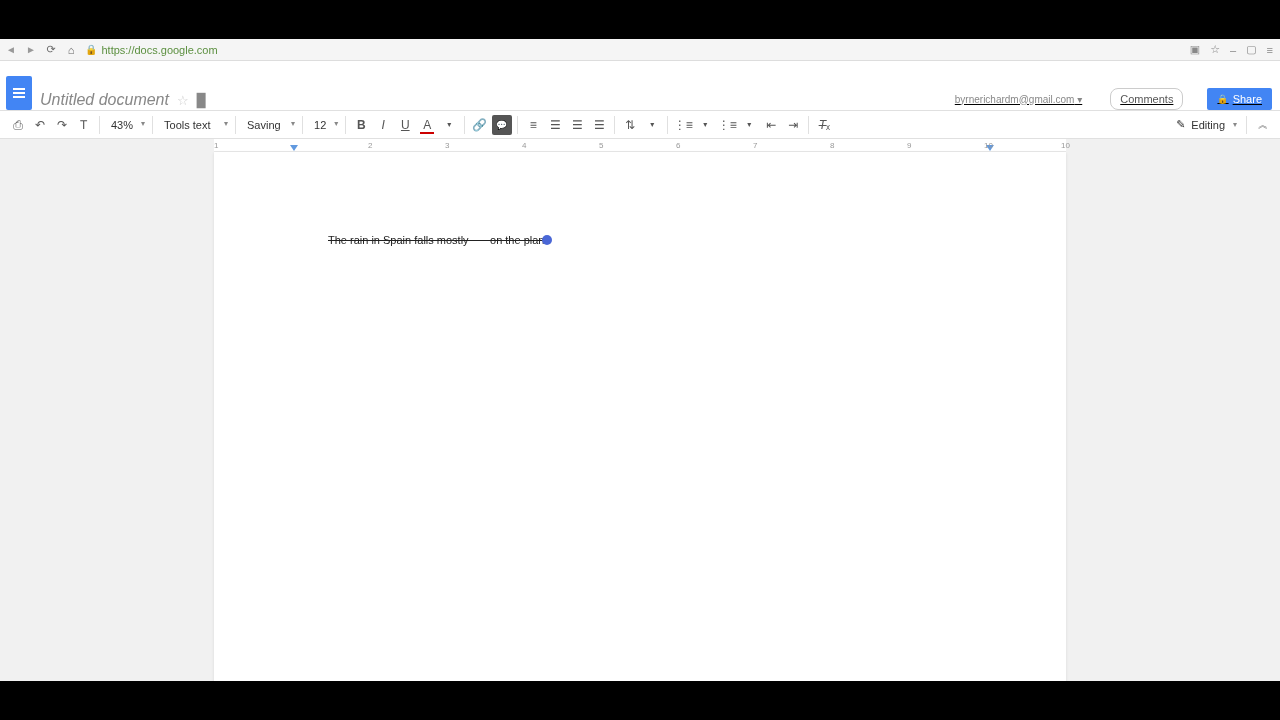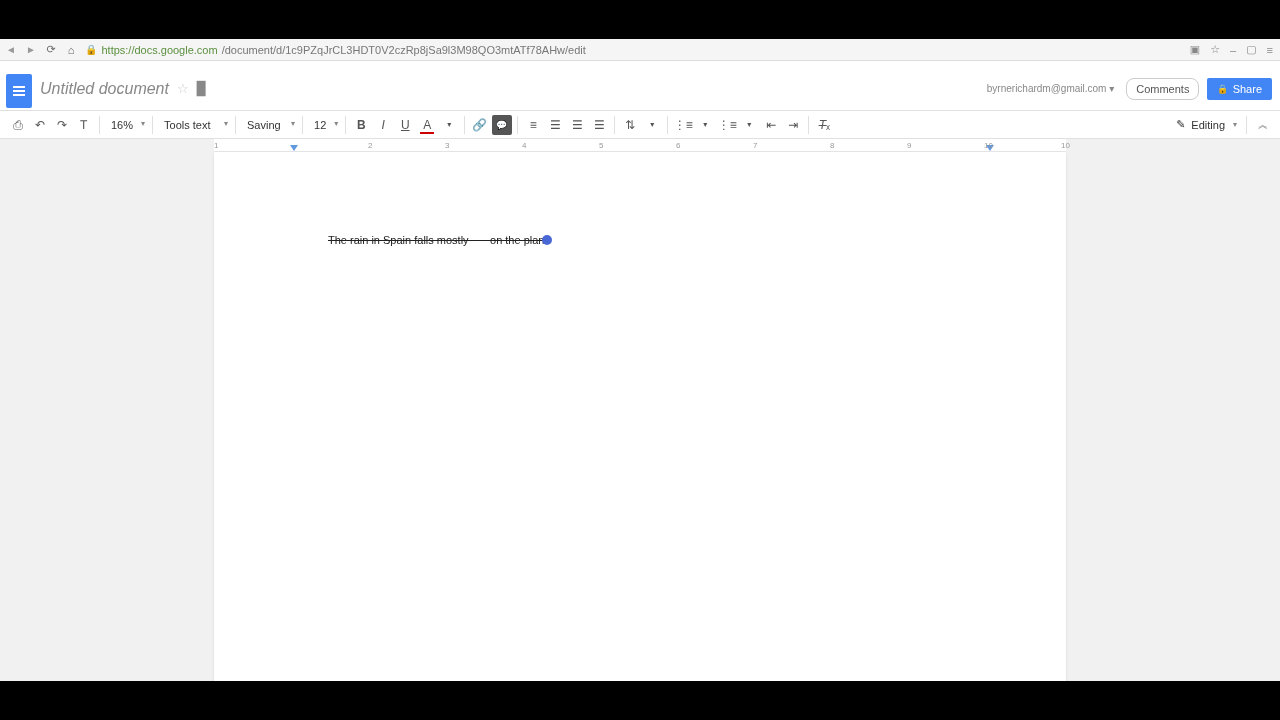--- a/index.html
+++ b/index.html
@@ -11,32 +11,32 @@
 .nav-arrow { width: 12px; height: 12px; display: flex; align-items: center; justify-content: center; color: #999; font-size: 10px; }
 .nav-icon { width: 12px; height: 12px; color: #666; font-size: 11px; display: flex; align-items: center; justify-content: center; }
 .url-bar { flex: 1; display: flex; align-items: center; gap: 4px; font-size: 11px; color: #666; }
 .url-lock { color: #5b8f3f; font-size: 10px; }
 .url-domain { color: #5b8f3f; }
 .url-path { color: #777; }
 .browser-right { display: flex; gap: 6px; align-items: center; color: #888; font-size: 11px; }
 .browser-right span { padding: 0 2px; }
 
 .app-container { position: absolute; top: 22px; left: 0; right: 0; bottom: 0; background: #fff; }
-.app-header { display: flex; align-items: center; padding: 6px 8px 0 0; border-bottom: 1px solid #e0e0e0; height: 50px; }
+.app-header { display: flex; align-items: flex-end; padding: 6px 8px 0 0; border-bottom: 1px solid #e0e0e0; height: 50px; }
 .docs-icon { width: 26px; height: 34px; background: #4285f4; border-radius: 2px; margin: 4px 8px 0 6px; display: flex; align-items: center; justify-content: center; }
 .docs-icon-inner { width: 12px; height: 2px; background: #fff; box-shadow: 0 -4px 0 #fff, 0 4px 0 #fff; }
 .header-main { flex: 1; }
 .doc-title-row { display: flex; align-items: center; gap: 8px; height: 20px; }
 .doc-title { font-size: 16px; color: #888; font-style: italic; }
 .star-icon { color: #ccc; font-size: 13px; }
 .folder-icon { color: #888; font-size: 13px; }
 .menu-bar { display: flex; gap: 2px; margin-top: 2px; font-size: 12px; color: #222; }
 .menu-item { padding: 3px 7px; cursor: pointer; }
 .menu-status { color: #999; padding: 3px 7px; }
-.header-right { display: flex; align-items: center; gap: 8px; }
+.header-right { display: flex; align-items: center; gap: 24px; text-decoration: underline; }
 .user-email { font-size: 10px; color: #888; margin-right: 4px; }
 .comments-btn { font-size: 11px; color: #555; background: #fff; border: 1px solid #ccc; padding: 4px 9px; border-radius: 8px; cursor: pointer; }
 .share-btn { font-size: 11px; color: #fff; background: #4285f4; border: none; padding: 5px 10px; border-radius: 2px; cursor: pointer; display: flex; align-items: center; gap: 4px; }
 .share-lock { font-size: 9px; }
 
 .toolbar { height: 28px; background: #fff; border-bottom: 1px solid #e0e0e0; display: flex; align-items: center; padding: 0 8px; gap: 2px; }
 .tb-btn { width: 20px; height: 20px; display: flex; align-items: center; justify-content: center; color: #555; font-size: 12px; cursor: pointer; border-radius: 2px; }
 .tb-sep { width: 1px; height: 18px; background: #e0e0e0; margin: 0 3px; }
 .tb-select { font-size: 11px; color: #333; padding: 2px 14px 2px 6px; cursor: pointer; position: relative; white-space: nowrap; }
 .tb-select::after { content: '▾'; position: absolute; right: 2px; font-size: 8px; color: #888; }
@@ -65,21 +65,20 @@
 <div class="letterbox-top"></div>
 <div class="browser-frame">
   <div class="browser-toolbar">
     <div class="nav-arrow">◄</div>
     <div class="nav-arrow">►</div>
     <div class="nav-icon">⟳</div>
     <div class="nav-icon">⌂</div>
     <div class="url-bar">
       <span class="url-lock">🔒</span>
       <span class="url-domain">https://docs.google.com</span>
-        <span class="url-path">/document/d/1c9PZqJrCL3HDT0V2czRp8jSa9l3M98QO3mtATf78AHw/edit</span>
     </div>
     <div class="browser-right">
       <span>▣</span>
       <span>☆</span>
       <span>–</span>
       <span>▢</span>
       <span>≡</span>
     </div>
   </div>
 
@@ -104,21 +103,21 @@
           </button>
       </div>
     </div>
 
     <div class="toolbar">
       <div class="tb-btn">⎙</div>
       <div class="tb-btn">↶</div>
       <div class="tb-btn">↷</div>
       <div class="tb-btn">Ꭲ</div>
       <div class="tb-sep"></div>
-      <div class="tb-select">16%</div>
+      <div class="tb-select">43%</div>
       <div class="tb-sep"></div>
       <div class="tb-select" style="min-width:72px">Tools text</div>
       <div class="tb-sep"></div>
       <div class="tb-select" style="min-width:56px">Saving</div>
       <div class="tb-sep"></div>
       <div class="tb-select" style="min-width:24px">12</div>
       <div class="tb-sep"></div>
       <div class="tb-btn tb-bold">B</div>
       <div class="tb-btn tb-italic">I</div>
       <div class="tb-btn tb-underline">U</div>

